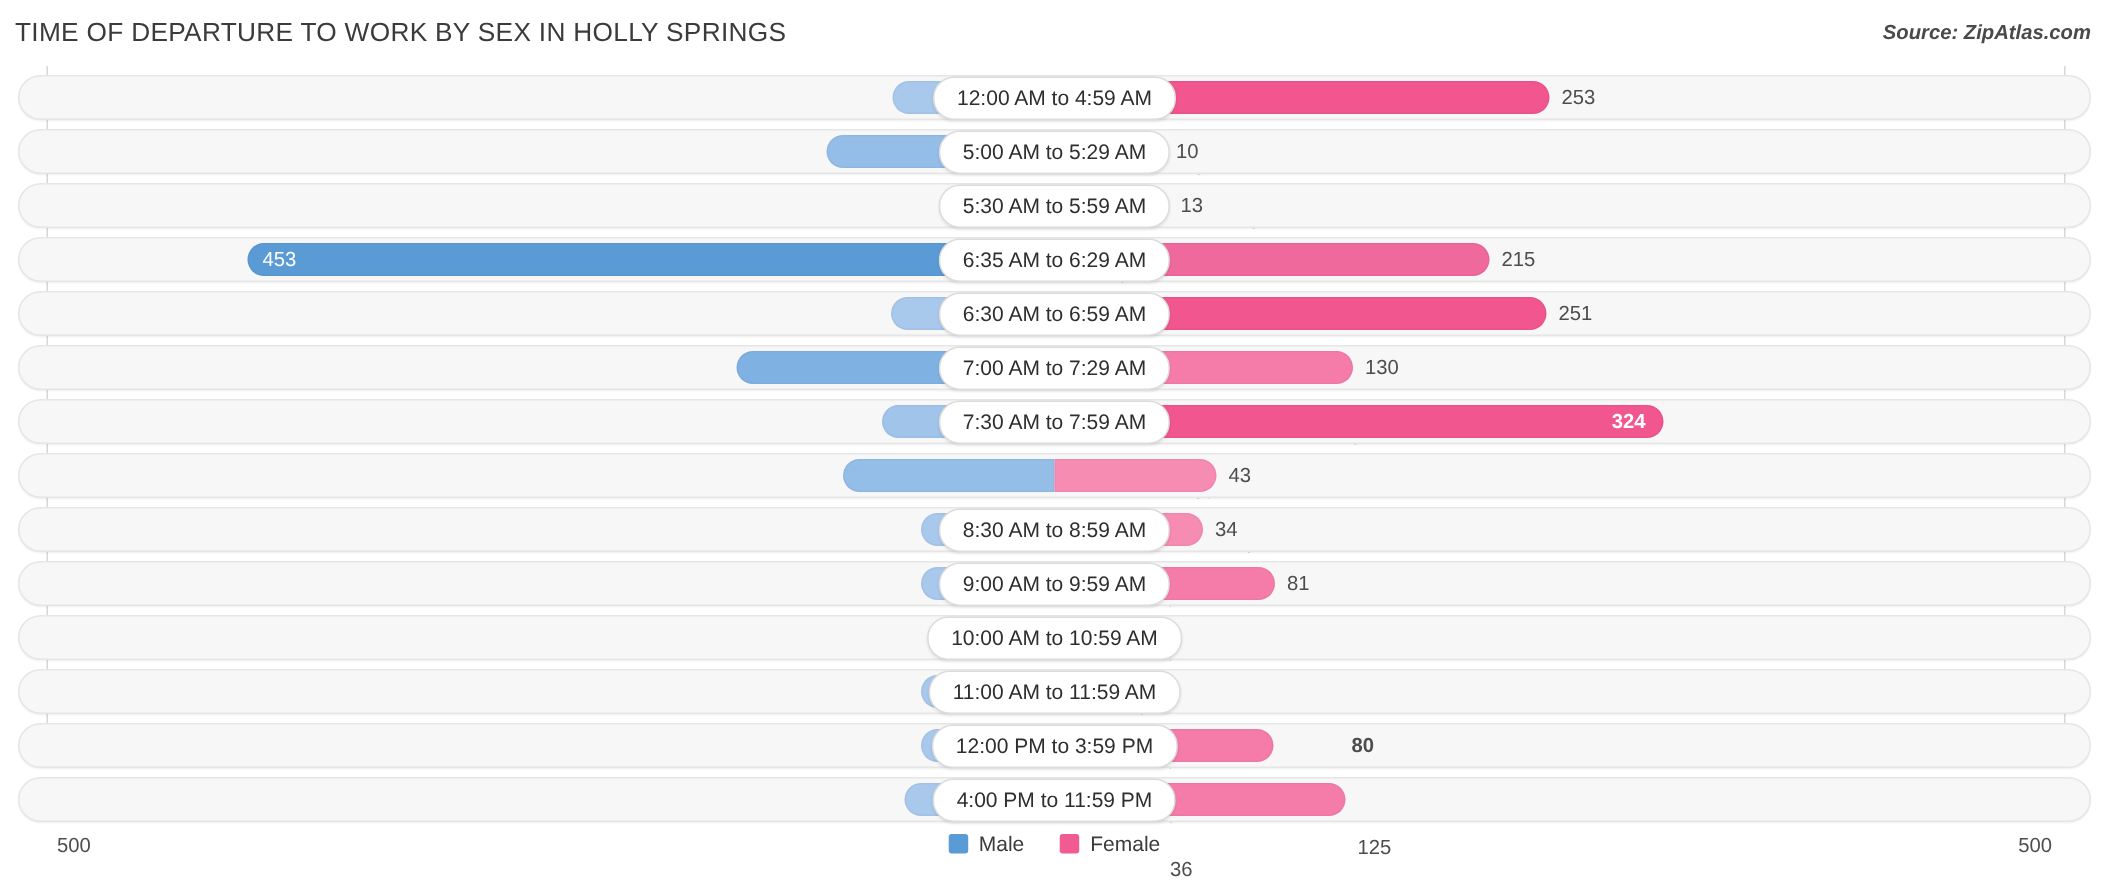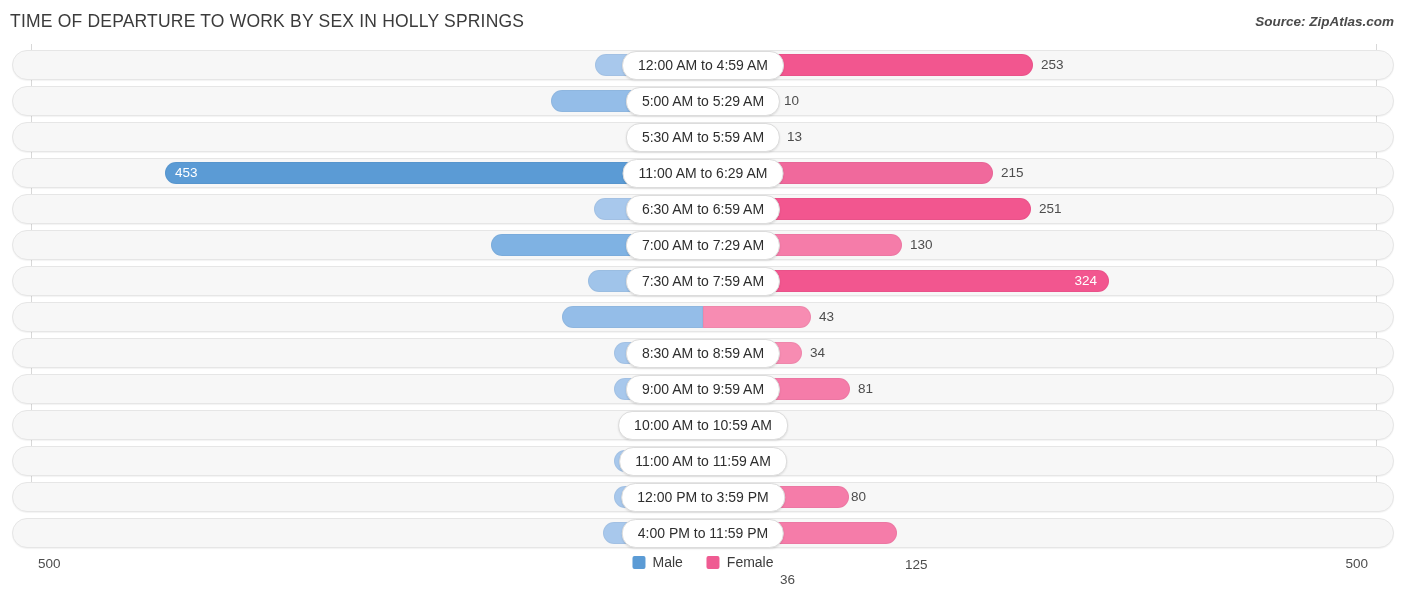--- a/index.html
+++ b/index.html
@@ -152,21 +152,21 @@
           <div class="bar female" style="width: 76px; background: rgb(249, 160, 191);"></div>
           <div class="val female-out" style="left: 787px;">13</div>
           <div class="catpill">5:30 AM to 5:59 AM</div>
         </div>
         <div class="row">
           <div class="track"></div>
           <div class="bar male" style="width: 538px; background: rgb(91, 155, 213);"></div>
           <div class="val inside" style="left: 175px; text-align: left;">453</div>
           <div class="bar female" style="width: 290px; background: rgb(240, 105, 156);"></div>
           <div class="val female-out" style="left: 1001px;">215</div>
-          <div class="catpill">11:00 AM to 6:29 AM</div>
+          <div class="catpill">6:35 AM to 6:29 AM</div>
         </div>
         <div class="row">
           <div class="track"></div>
           <div class="bar male" style="width: 109px; background: rgb(168, 200, 236);"></div>
           <div class="val male-out" style="right: 602px; left: 0px;">44</div>
           <div class="bar female" style="width: 328px; background: rgb(242, 86, 143);"></div>
           <div class="val female-out" style="left: 1039px;">251</div>
           <div class="catpill">6:30 AM to 6:59 AM</div>
         </div>
         <div class="row">
@@ -175,21 +175,21 @@
           <div class="val male-out" style="right: 499px; left: 0px;">146</div>
           <div class="bar female" style="width: 199px; background: rgb(245, 124, 169);"></div>
           <div class="val female-out" style="left: 910px;">130</div>
           <div class="catpill">7:00 AM to 7:29 AM</div>
         </div>
         <div class="row">
           <div class="track"></div>
           <div class="bar male" style="width: 115px; background: rgb(160, 196, 234);"></div>
           <div class="val male-out" style="right: 596px; left: 0px;">50</div>
           <div class="bar female" style="width: 406px; background: rgb(242, 86, 143);"></div>
-          <div class="val inside" style="left: 0px; width: 1097px; text-align: right;">324</div>
+          <div class="val inside" style="left: 0px; width: 1097px; text-align: right; font-weight: bold;">324</div>
           <div class="catpill">7:30 AM to 7:59 AM</div>
         </div>
         <div class="row">
           <div class="track"></div>
           <div class="bar male" style="width: 141px; background: rgb(148, 189, 232);"></div>
           <div class="val male-out" style="right: 570px; left: 0px;">76</div>
           <div class="bar female" style="width: 108px; background: rgb(247, 140, 178);"></div>
           <div class="val female-out" style="left: 819px;">43</div>
         </div>
         <div class="row">
@@ -222,21 +222,21 @@
           <div class="val male-out" style="right: 622px; left: 0px;">0</div>
           <div class="bar female" style="width: 63px; background: rgb(249, 160, 191);"></div>
           <div class="val female-out" style="left: 774px;">0</div>
           <div class="catpill">11:00 AM to 11:59 AM</div>
         </div>
         <div class="row">
           <div class="track"></div>
           <div class="bar male" style="width: 89px; background: rgb(168, 200, 236);"></div>
           <div class="val male-out" style="right: 622px; left: 0px;">6</div>
           <div class="bar female" style="width: 146px; background: rgb(245, 124, 169);"></div>
-          <div class="val female-out" style="left: 851px;">80</div>
+          <div class="val female-out" style="left: 901px; font-weight: bold;">80</div>
           <div class="catpill">12:00 PM to 3:59 PM</div>
         </div>
         <div class="row">
           <div class="track"></div>
           <div class="bar male" style="width: 100px; background: rgb(168, 200, 236);"></div>
           <div class="val male-out" style="right: 611px; left: 0px;">36</div>
           <div class="bar female" style="width: 194px; background: rgb(245, 124, 169);"></div>
           <div class="val female-out" style="left: 905px; margin-top: 32px;">125</div>
           <div class="catpill">4:00 PM to 11:59 PM</div>
         </div>

